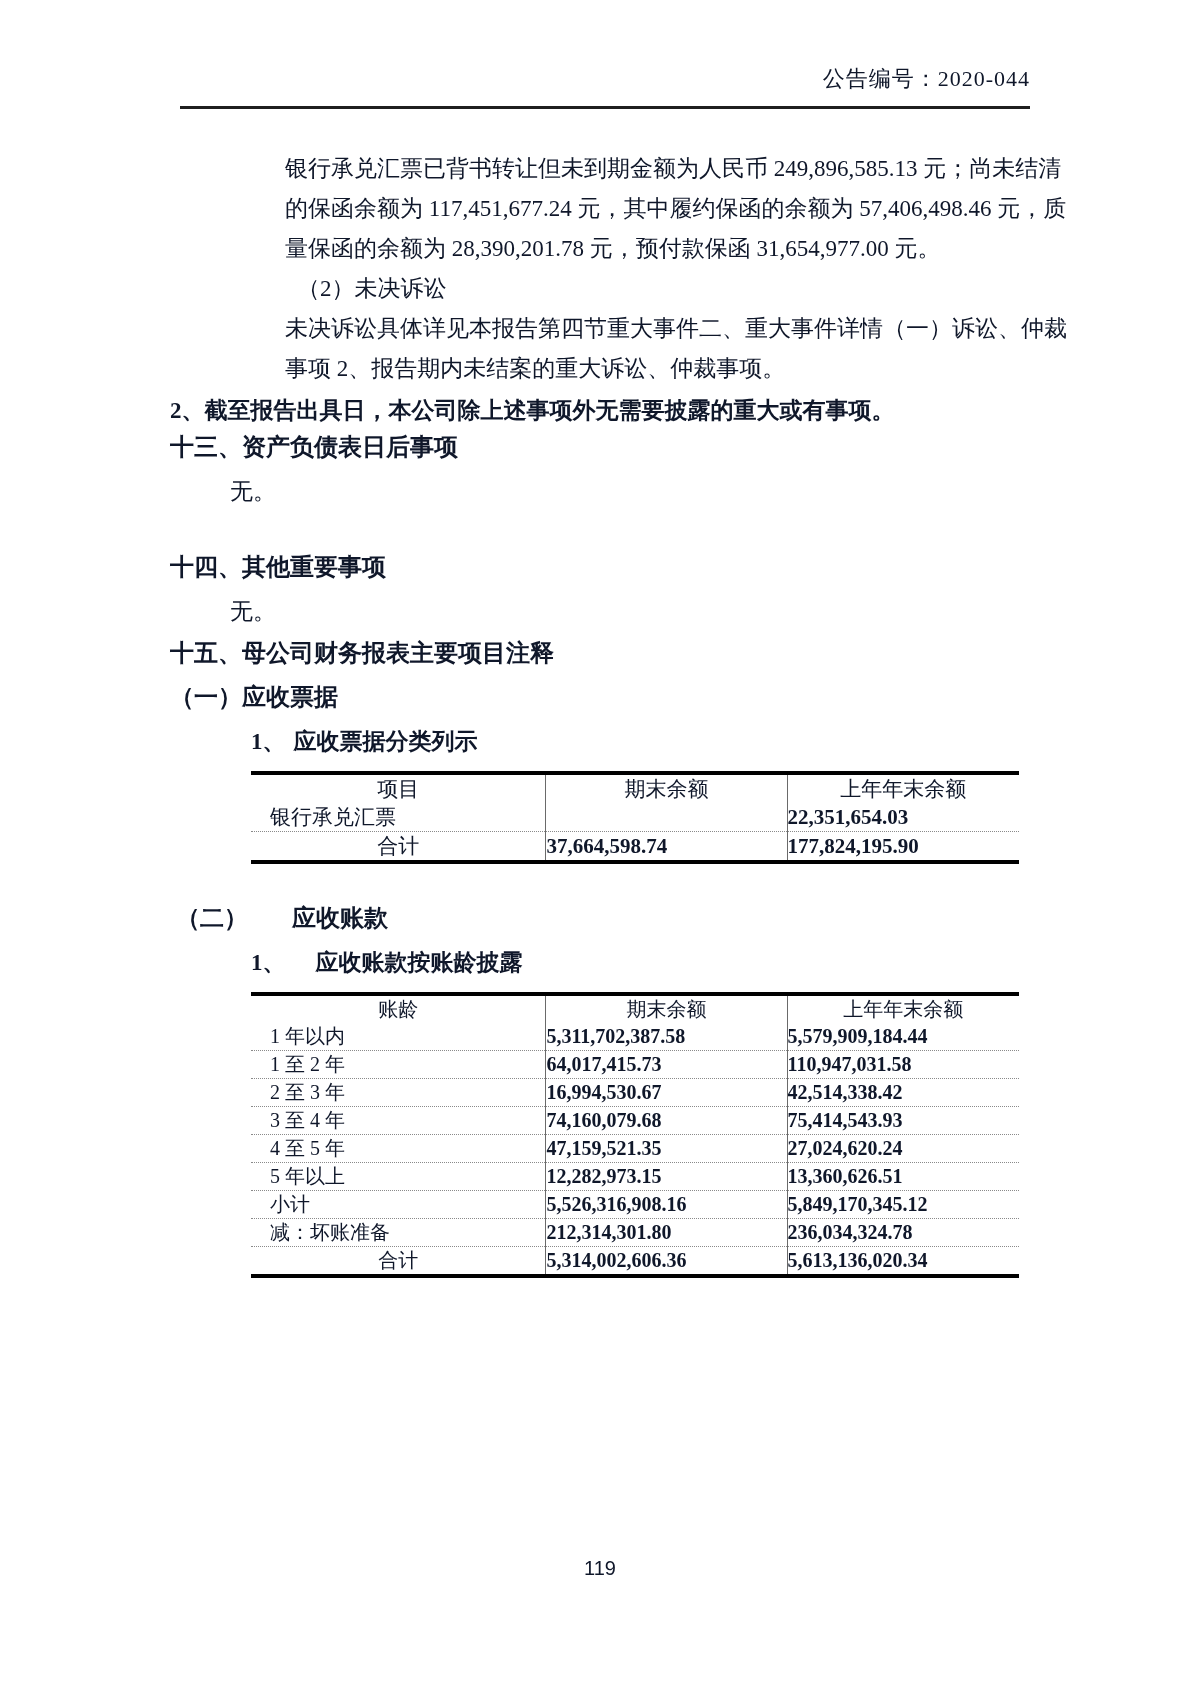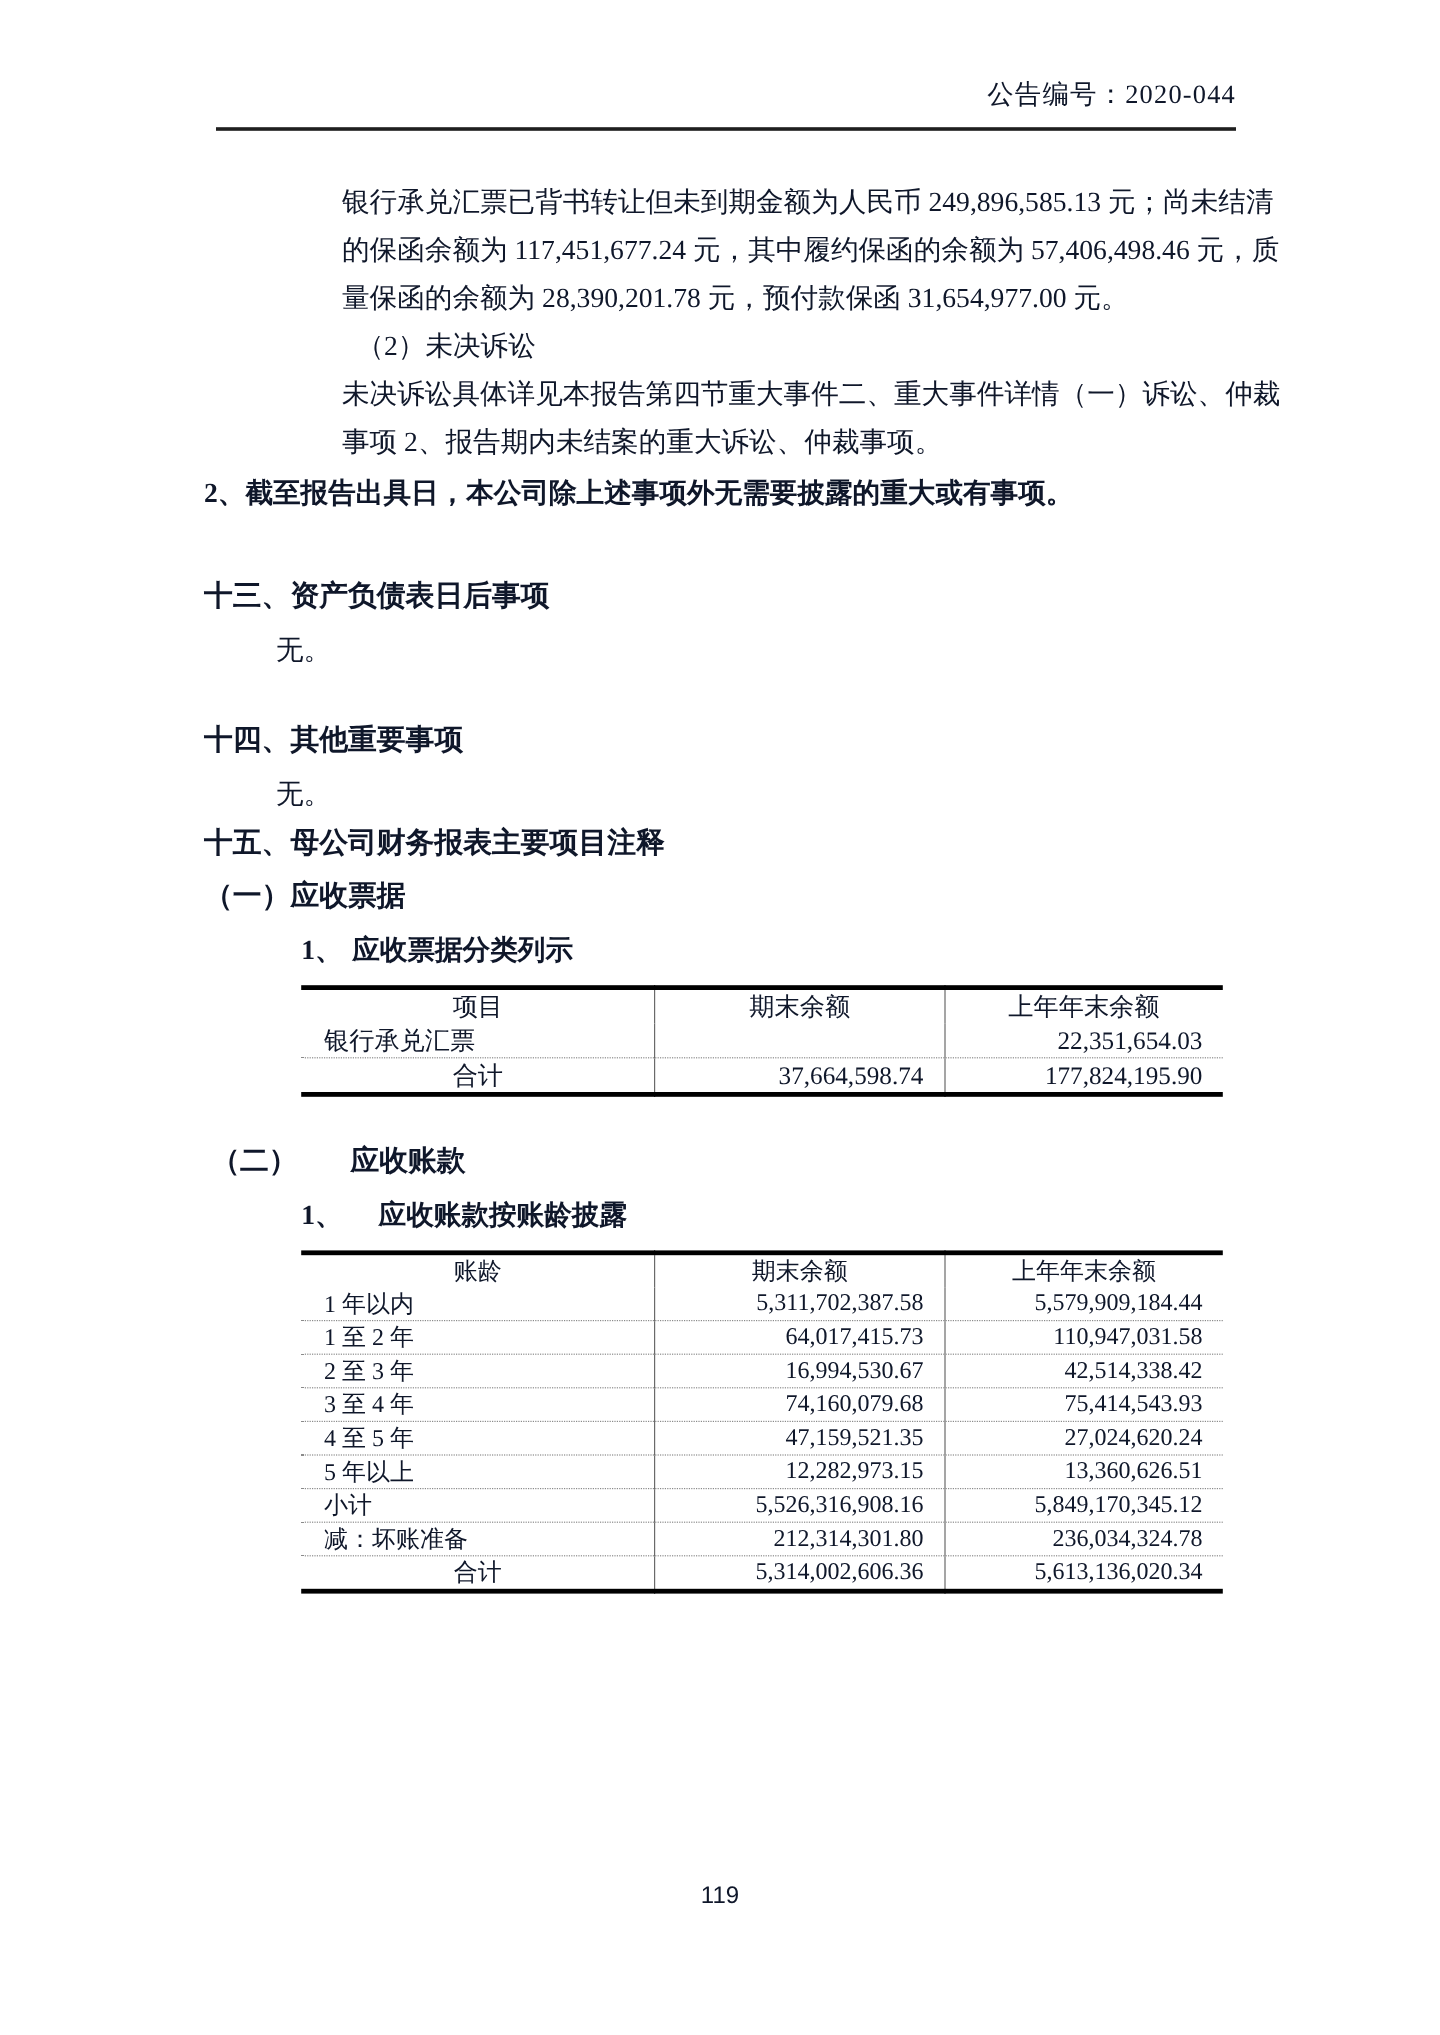--- a/index.html
+++ b/index.html
@@ -33,21 +33,21 @@
   .line { white-space: nowrap; }
   .indent-para { margin-left: 115px; }
   .indent-sub  { margin-left: 127px; }
   .bold-line   { font-weight: bold; margin-top: 2px; }
   .sec-heading {
     font-size: 24px;
     font-weight: bold;
     line-height: 32px;
     margin: 0;
   }
-  #h13 { margin-top: 50px; }
+  #h13 { }
   #h14 { margin-top: 42px; }
   #h15 { margin-top: 8px; }
   .none-line {
     margin: 12px 0 0 60px;
     font-size: 23px;
     line-height: 34px;
   }
   .sub-heading {
     font-size: 24px;
     font-weight: bold;
@@ -79,28 +79,28 @@
     font-weight: normal;
     overflow: hidden;
     white-space: nowrap;
   }
   table.fin td + td, table.fin th + th { border-left: 1px solid #6a6a6a; }
   table.fin tr { border-bottom: 1px dotted #8a8a8a; }
   table.fin tr:last-child { border-bottom: none; }
   table.fin th { text-align: center; }
   table.fin .c-label { text-align: left; padding-left: 19px; }
   table.fin .c-total-label { text-align: center; }
-  table.fin .c-num { text-align: right; padding-right: 17px; }
+  table.fin .c-num { padding-right: 17px; font-weight: bold; }
   #table1 th, #table1 td { height: 27px; }
   #table2 th, #table2 td { height: 25px; }
   #table2 { font-size: 20px; }
   .page-number {
     position: absolute;
     left: 0; right: 0;
-    bottom: 104px;
+    bottom: 116px;
     text-align: center;
     font-size: 20px;
     font-family: "Liberation Sans", "DejaVu Sans", sans-serif;
   }
 </style>
 </head>
 <body>
 
 <div class="page">
 

